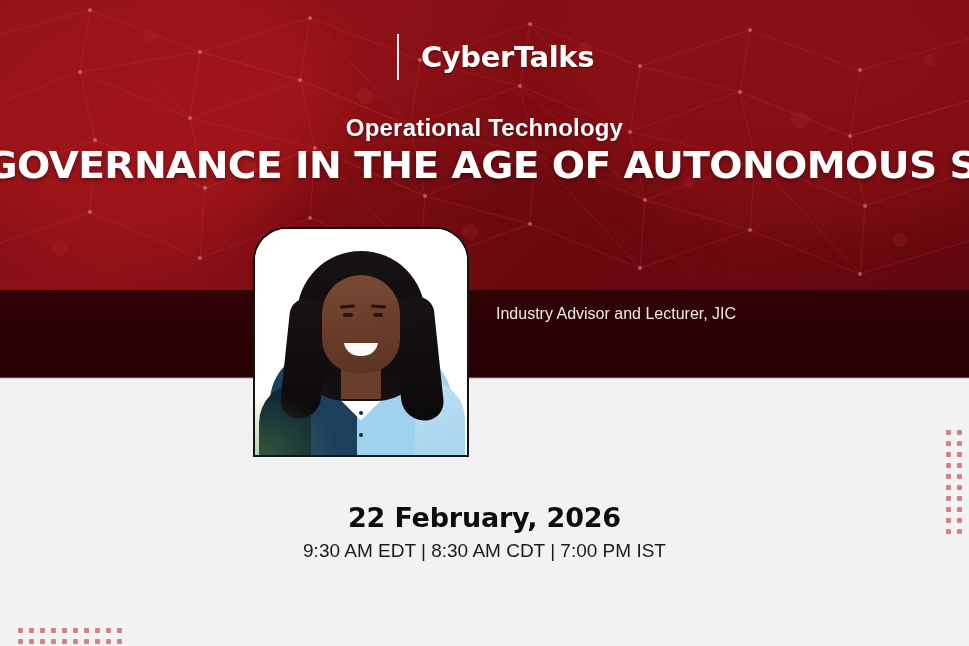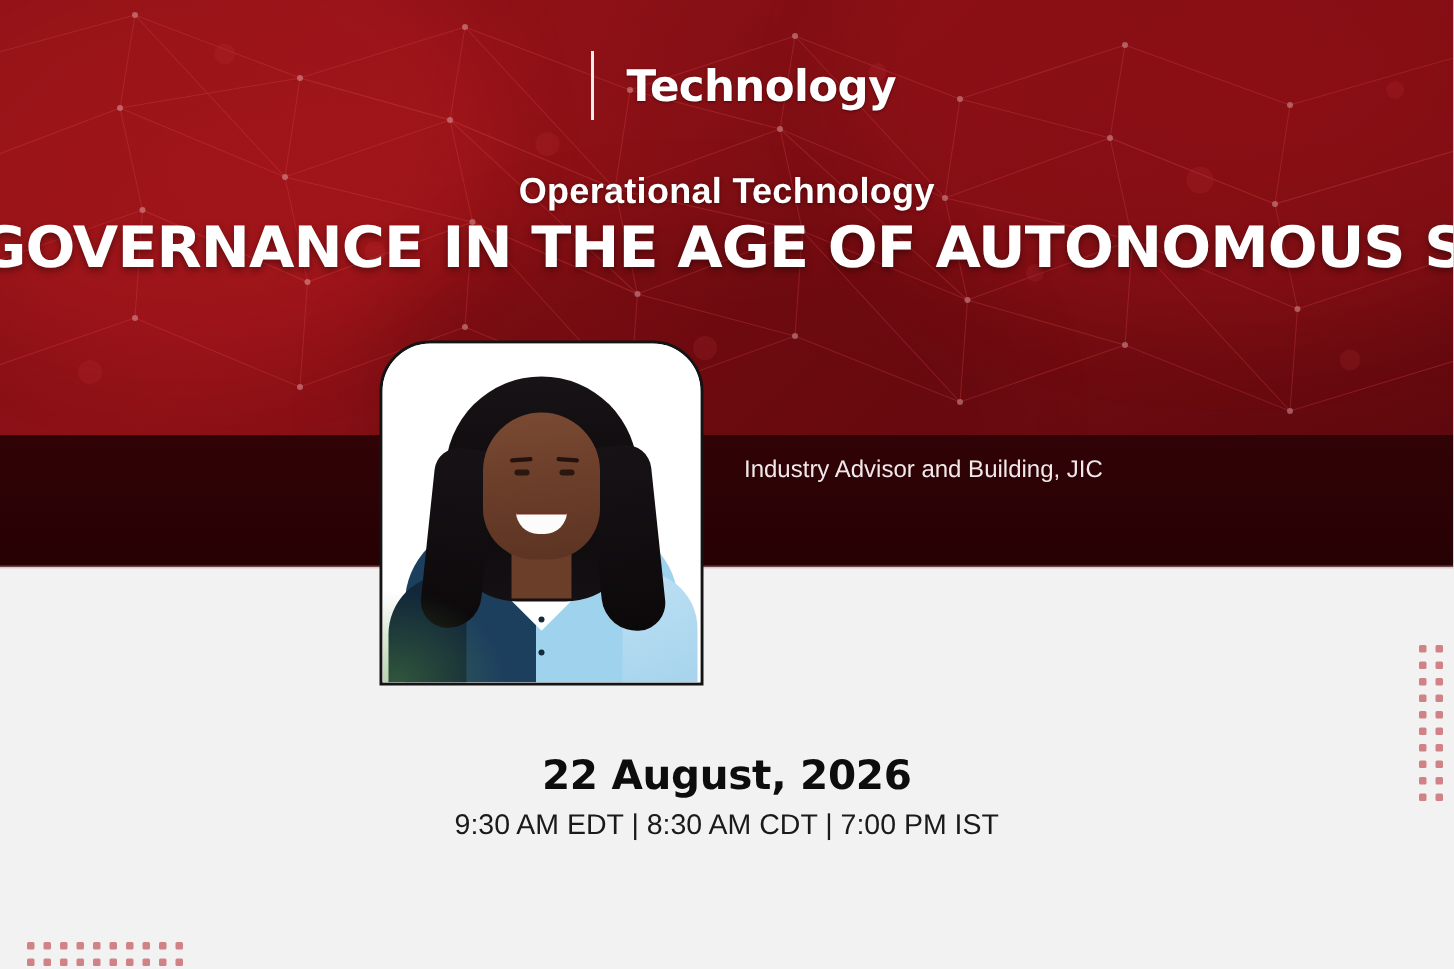--- a/index.html
+++ b/index.html
@@ -220,21 +220,21 @@
           <circle cx="470" cy="232" r="8"></circle>
         <circle cx="690" cy="182" r="6"></circle>
           <circle cx="900" cy="240" r="7"></circle>
         <circle cx="60" cy="248" r="8"></circle>
           <circle cx="930" cy="60" r="6"></circle>
       </g>
     </svg>
 
     <div class="logo-wrap">
       <div class="logo-div"></div>
-      <div class="logo-ct">Technology</div>
+      <div class="logo-ct">CyberTalks</div>
     </div>
 
     <div class="eyebrow">Operational Technology</div>
     <div class="headline">GOVERNANCE IN THE AGE OF AUTONOMOUS SYSTEMS</div>
   </div>
 
   <div class="band"></div>
   <div class="band-edge"></div>
 
   <div class="photo">
@@ -254,24 +254,24 @@
       <div class="ph-brow l"></div>
       <div class="ph-brow r"></div>
       <div class="ph-eye l"></div>
       <div class="ph-eye r"></div>
       <div class="ph-smile"></div>
       <div class="ph-wm"></div>
     </div>
   </div>
 
   <div class="speaker">
-    <div class="sp-role">Industry Advisor and Building, JIC</div>
+    <div class="sp-role">Industry Advisor and Lecturer, JIC</div>
   </div>
 
-  <div class="date">22 August, 2026</div>
+  <div class="date">22 February, 2026</div>
   <div class="times">9:30 AM EDT | 8:30 AM CDT | 7:00 PM IST</div>
 
   <div class="dots dots-right">
       <span style="background: rgb(208, 130, 135);"></span>
       <span style="background: rgb(208, 130, 135);"></span>
       <span style="background: rgb(208, 130, 135);"></span>
       <span style="background: rgb(208, 130, 135);"></span>
       <span style="background: rgb(208, 130, 135);"></span>
       <span style="background: rgb(208, 130, 135);"></span>
       <span style="background: rgb(208, 130, 135);"></span>

